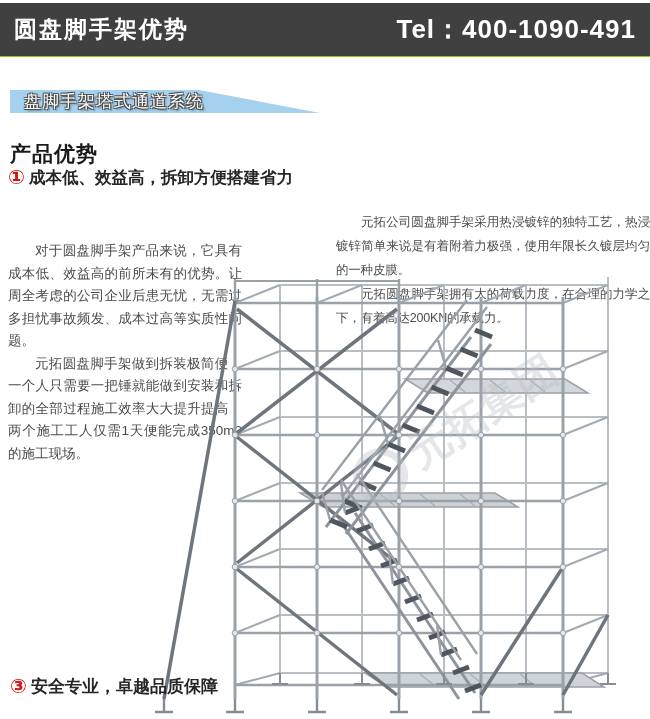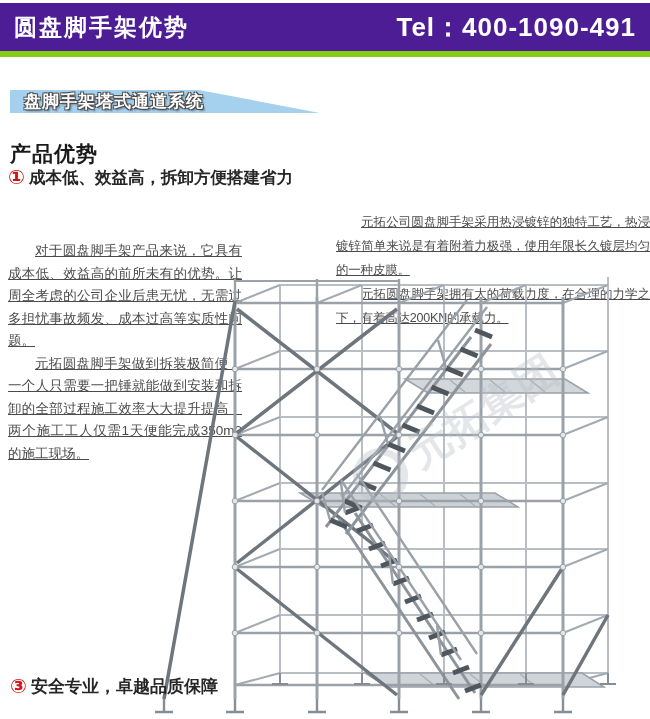--- a/index.html
+++ b/index.html
@@ -1,45 +1,45 @@
 <!DOCTYPE html>
 <html><head>
 <meta charset="utf-8">
 <style>
   html,body{margin:0;padding:0;background:#fff;}
   .page{position:relative;width:650px;height:719px;background:#ffffff;overflow:hidden;
         font-family:"Liberation Sans","DejaVu Sans",sans-serif;}
 
   
-  .topbar{position:absolute;left:0;top:3px;width:650px;height:54px;background:#4c1d95;
+  .topbar{position:absolute;left:0;top:3px;width:650px;height:54px;background:#404040;
           display:flex;align-items:center;justify-content:space-between;
-          padding:0 14px;box-sizing:border-box;border-bottom:6px solid #84cc16;}
+          padding:0 14px;box-sizing:border-box;border-bottom:1px solid #84cc16;}
   .topbar-title{color:#fff;font-size:23px;font-weight:bold;letter-spacing:2px;}
   .topbar-tel{color:#fff;font-size:26px;font-weight:bold;letter-spacing:1px;}
 
   
   .ribbon-bg{position:absolute;left:10px;top:90px;width:310px;height:23px;background:#a6d1ee;
              -webkit-clip-path:polygon(0 0,61% 0,100% 100%,0 100%);
              clip-path:polygon(0 0,61% 0,100% 100%,0 100%);}
   .ribbon-label{position:absolute;left:24px;top:90px;height:23px;line-height:24px;
-                font-size:17px;font-weight:bold;color:#fff;letter-spacing:1px;
+                font-size:17px;font-weight:normal;color:#fff;letter-spacing:1px;
                 text-shadow:-1px -1px 0 #4d4d4d,1px -1px 0 #4d4d4d,-1px 1px 0 #4d4d4d,
                             1px 1px 0 #4d4d4d,2px 2px 2px rgba(60,60,60,.55);}
 
   .section-title{position:absolute;left:10px;top:140px;margin:0;font-size:21px;
                  font-weight:bold;color:#1a1a1a;letter-spacing:1px;text-align:center;}
 
   .adv-head{position:absolute;font-size:16.5px;font-weight:bold;color:#262626;line-height:27px;}
   .adv1-head{left:8px;top:164px;width:330px;}
   .adv2-head{left:336px;top:156px;width:312px;line-height:25px;}
   .adv3-head{left:10px;top:673px;width:320px;font-size:17px;z-index:6;}
   .badge{color:#d01414;font-size:20px;font-weight:bold;margin-right:4px;vertical-align:-1px;}
   .pad-line{padding-left:12px;}
 
-  .paras{position:absolute;color:#4b4b4b;text-align:justify;text-decoration:underline;}
+  .paras{position:absolute;color:#4b4b4b;text-align:justify;}
   .paras p{margin:0;text-indent:2em;}
   .left-paras{left:8px;top:240px;width:234px;font-size:13.5px;line-height:22.5px;}
   .right-paras{left:336px;top:210px;width:314px;font-size:12.5px;line-height:24px;letter-spacing:-0.2px;}
 
   .photo{position:absolute;left:150px;top:275px;width:500px;height:444px;z-index:1;}
 </style>
 </head>
 <body>
 
 <div class="page">

